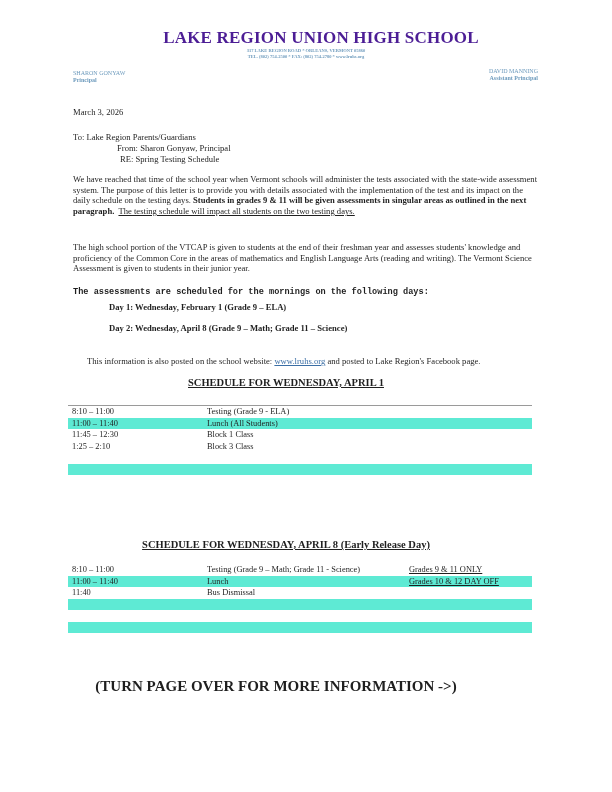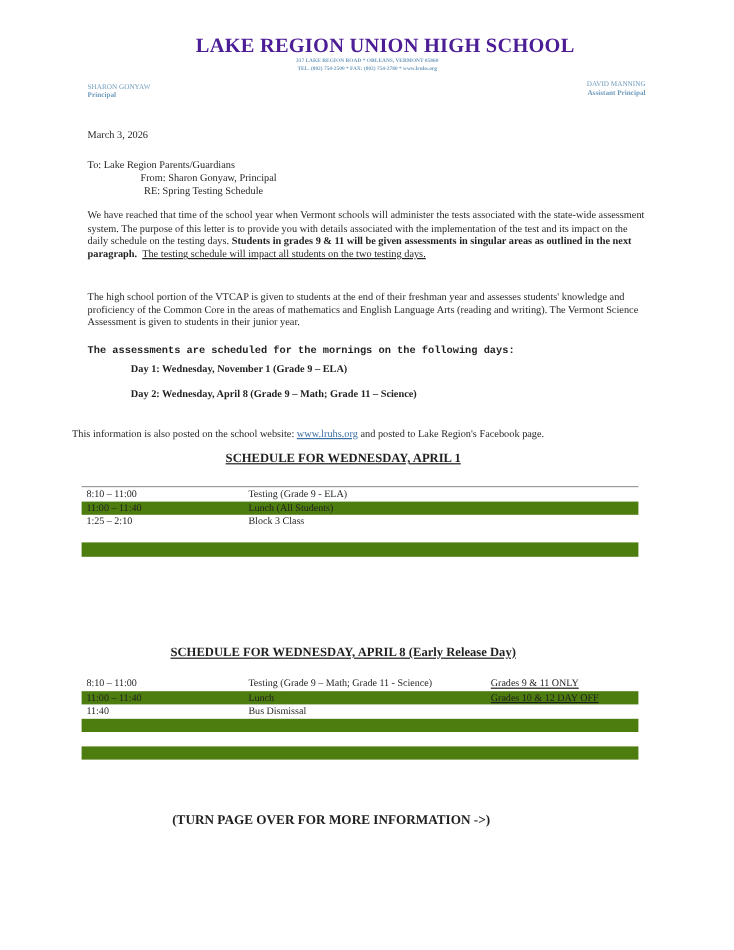--- a/index.html
+++ b/index.html
@@ -25,27 +25,27 @@
     .sched-title {
       left: 0; width: 572px; text-align: center;
       font-size: 10.5px; font-weight: bold; text-decoration: underline;
     }
     .table { left: 68px; width: 464px; }
     .rule { height: 1px; background: #9a9a9a; width: 464px; }
     .row {
       position: relative; height: 11.5px; width: 464px;
       font-size: 8.4px; font-weight: normal; line-height: 11.5px;
     }
-    .row.shade { background: #4d7c0f; }
+    .row.shade { background: #5eead4; }
     .row .c1 { position: absolute; left: 4px; }
     .row .c2 { position: absolute; left: 139px; }
     .row .c3 { position: absolute; left: 341px; text-decoration: underline; }
     .footer {
       left: 0; width: 522px; top: 678px; text-align: center;
-      font-size: 11px; font-weight: bold; padding-left: 30px; box-sizing: border-box;
+      font-size: 15px; font-weight: bold; padding-left: 30px; box-sizing: border-box;
     }
   </style>
 </head>
 <body>
 
 <div class="abs lh-title">LAKE REGION UNION HIGH SCHOOL</div>
 <div class="abs lh-addr" style="top:48px;">317 LAKE REGION ROAD * ORLEANS, VERMONT 05860</div>
 <div class="abs lh-addr" style="top:54px;">TEL. (802) 754-2500 * FAX: (802) 754-2780 * www.lruhs.org</div>
 
 <div class="abs lh-person" style="left:73px; top:70px;">
@@ -62,37 +62,41 @@
 <div class="abs txt" style="left:73px; top:143px;margin-left:44px;">From: Sharon Gonyaw, Principal</div>
 <div class="abs txt" style="left:73px; top:154px;margin-left:47px;">RE:  Spring Testing Schedule</div>
 
 <div class="abs txt" style="left:73px; top:174px; width:466px;">
   <span>We have reached that time of the school year when Vermont schools will administer the tests associated with the state-wide assessment system.  The purpose of this letter is to provide you with details associated with the implementation of the test and its impact on the daily schedule on the testing days.  </span><span class="bold">Students in grades 9 &amp; 11 will be given assessments in singular areas as outlined in the next paragraph.</span>&nbsp; <span class="ul">The testing schedule will impact all students on the two testing days.</span>
 </div>
 
 <div class="abs txt" style="left:73px; top:242px; width:466px;">The high school portion of the VTCAP is given to students at the end of their freshman year and assesses students' knowledge and proficiency of the Common Core in the areas of mathematics and English Language Arts (reading and writing).  The Vermont Science Assessment is given to students in their junior year.</div>
 
 <div class="abs txt bold" style="left:73px; top:287px;font-family:Liberation Mono, monospace;">The assessments are scheduled for the mornings on the following days:</div>
-<div class="abs txt bold" style="left:109px; top:302px;">Day 1:  Wednesday, November 1  (Grade 9 – ELA)</div>
+<div class="abs txt bold" style="left:109px; top:302px;">Day 1:  Wednesday, February 1  (Grade 9 – ELA)</div>
 <div class="abs txt bold" style="left:109px; top:323px;">Day 2:  Wednesday, April 8  (Grade 9 – Math;   Grade 11 – Science)</div>
 
-<div class="abs txt" style="left:60px; top:356px;">
+<div class="abs txt" style="left:87px; top:356px;">
   <span>This information is also posted on the school website:  </span><span class="link">www.lruhs.org</span><span> and posted to Lake Region's Facebook page.</span>
 </div>
 
 <div class="abs sched-title" style="top:377px;">SCHEDULE FOR WEDNESDAY, APRIL 1</div>
 <div class="abs table" style="top:405px;">
   <div class="rule"></div>
   <div class="row">
       <span class="c1">8:10 – 11:00</span>
       <span class="c2">Testing (Grade 9 - ELA)</span>
     </div>
   <div class="row shade">
       <span class="c1">11:00 – 11:40</span>
       <span class="c2">Lunch (All Students)</span>
+    </div>
+  <div class="row">
+      <span class="c1">11:45 – 12:30</span>
+      <span class="c2">Block 1 Class</span>
     </div>
   <div class="row">
       <span class="c1">1:25 – 2:10</span>
       <span class="c2">Block 3 Class</span>
     </div>
   <div class="row"></div>
   <div class="row shade"></div>
 </div>
 
 <div class="abs sched-title" style="top:539px;">SCHEDULE FOR WEDNESDAY, APRIL 8 (Early Release Day)</div>

